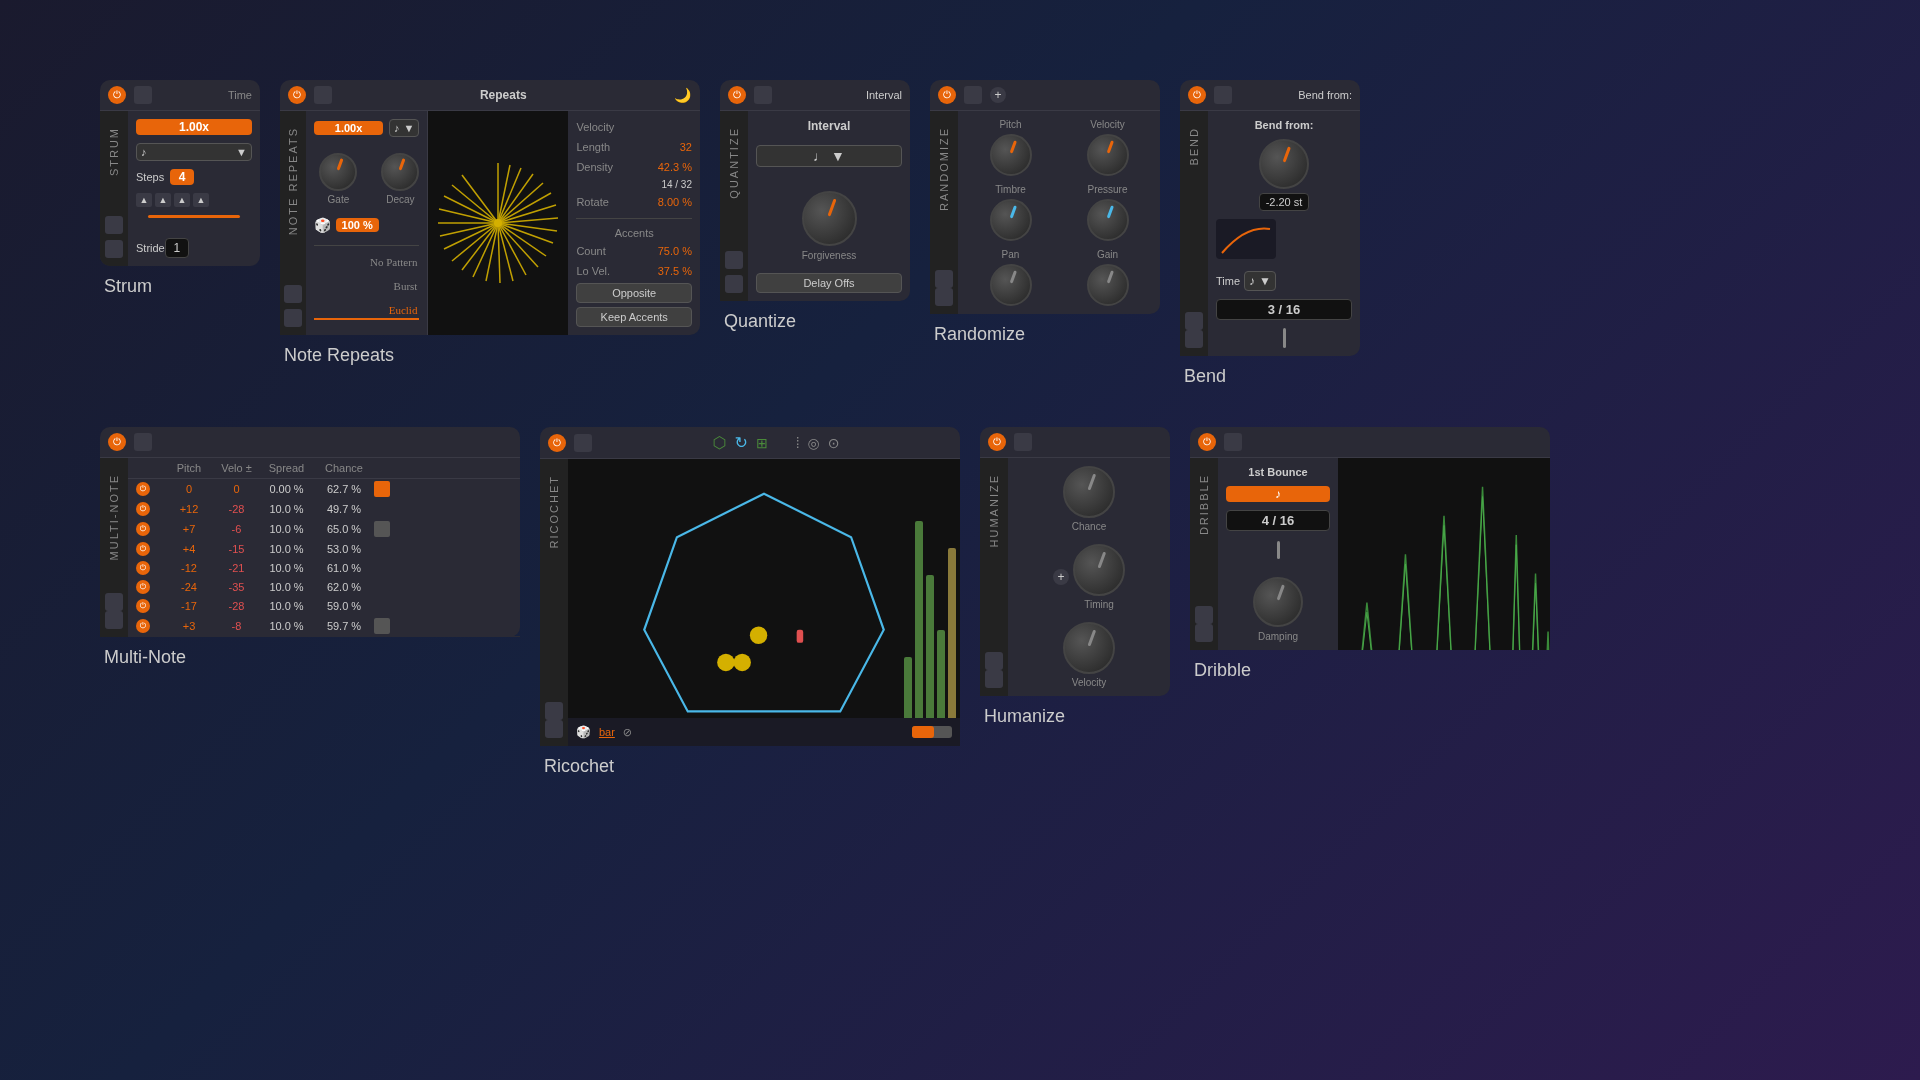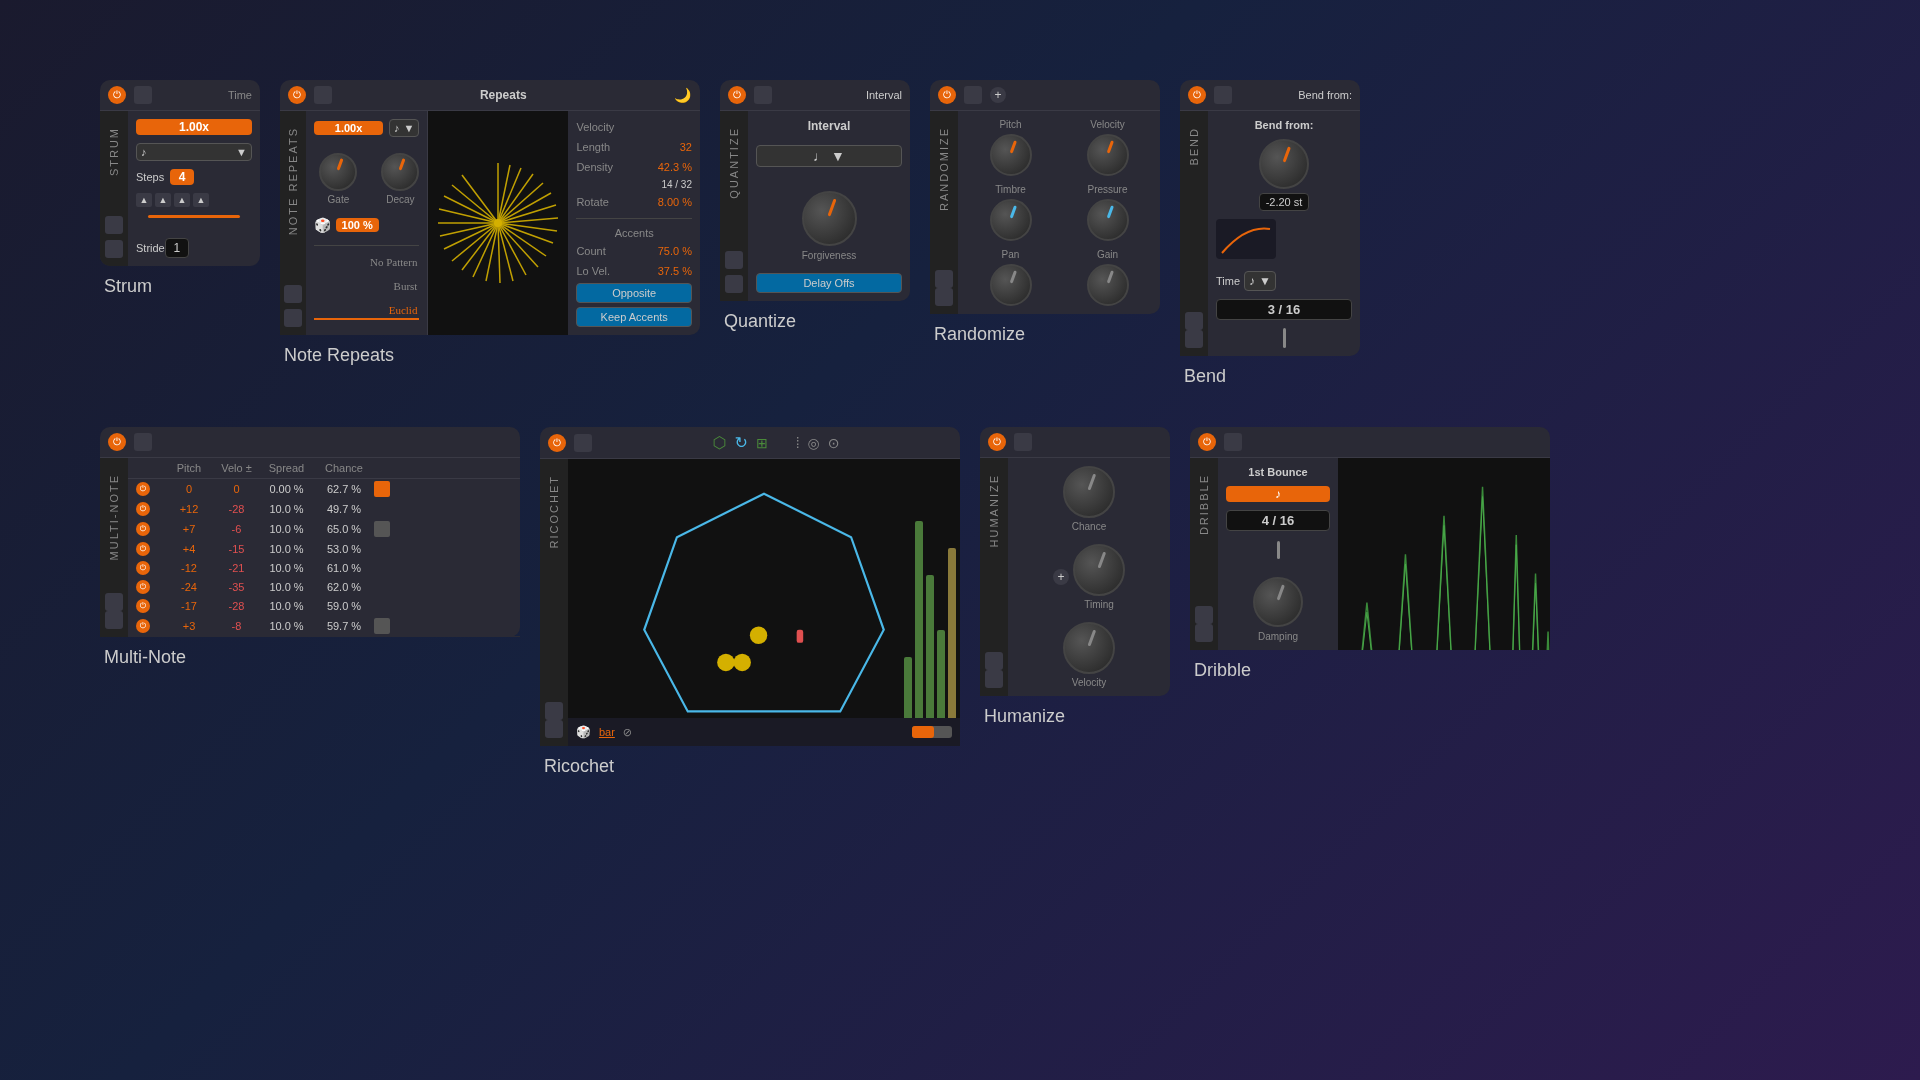--- a/index.html
+++ b/index.html
@@ -424,21 +424,21 @@
       font-size: 10px;
       color: #888;
       text-align: center;
     }
 
     .orange-text { color: #e8650a; }
 
     .separator { height: 1px; background: #444; width: 100%; }
 
     .btn-dark {
-      background: #0369a1;
+      background: #404040;
       border: 1px solid #555;
       border-radius: 4px;
       color: #ccc;
       font-size: 11px;
       padding: 3px 8px;
       cursor: pointer;
       text-align: center;
     }
 
     .nr-pattern-btn {

